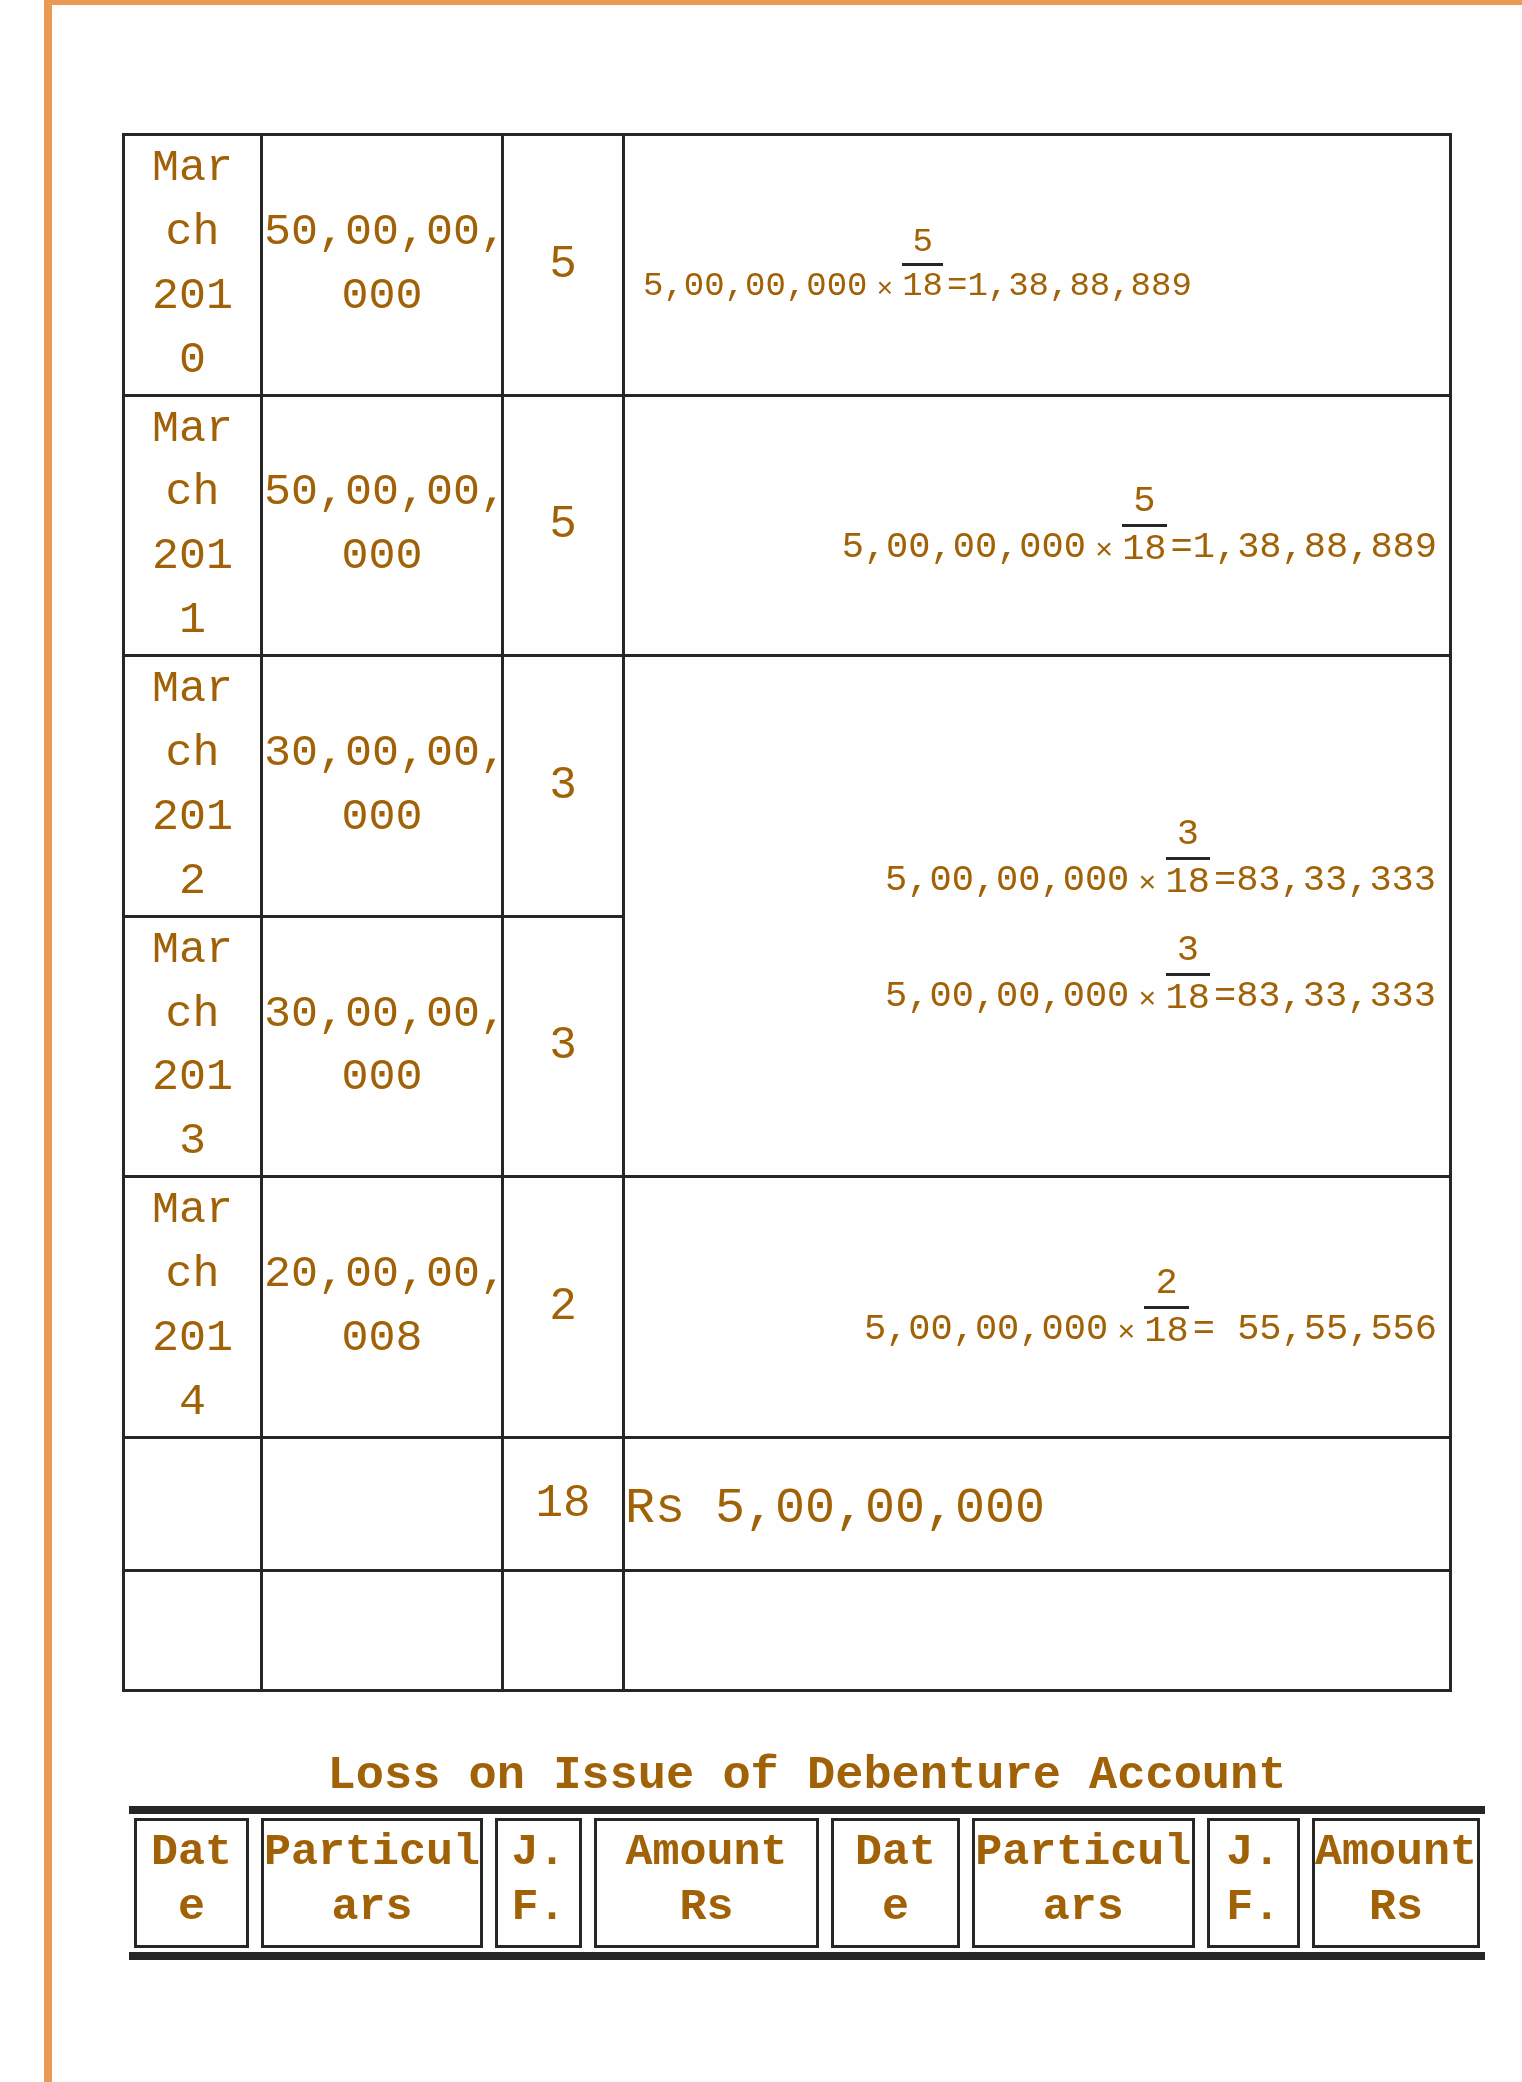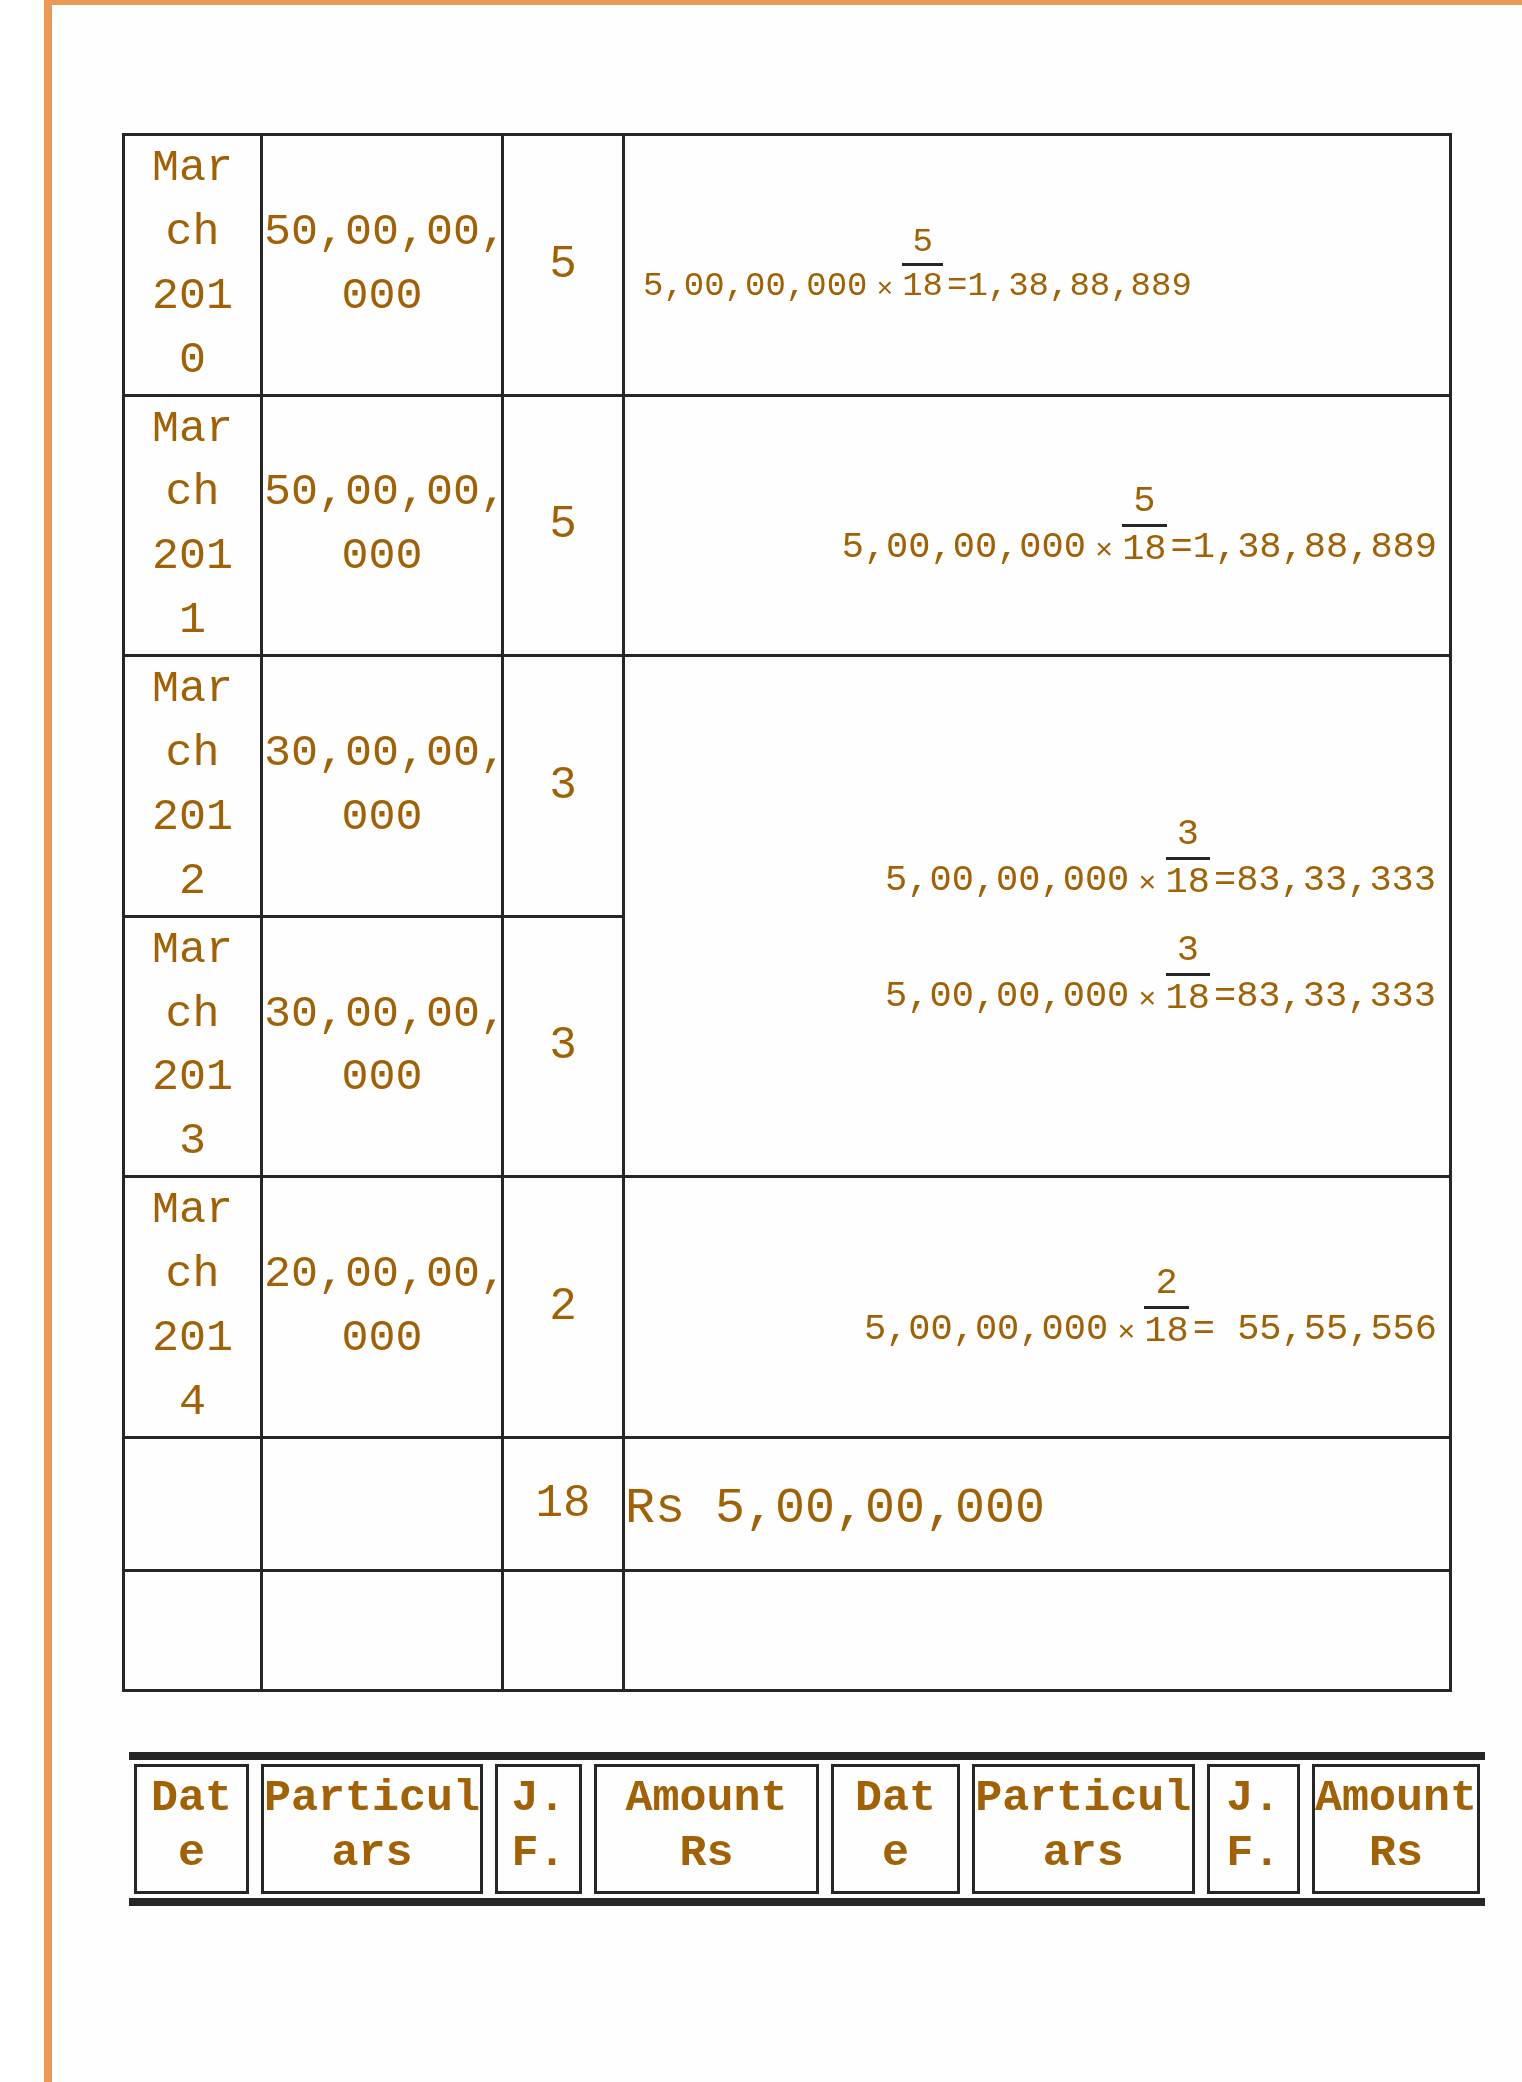--- a/index.html
+++ b/index.html
@@ -238,21 +238,21 @@
 000</td>
         <td class="t-ratio">3</td>
       </tr>
 
       <tr class="h253">
         <td class="t-date">Mar
 ch
 201
 4</td>
         <td class="t-amt">20,00,00,
-000</td>
+008</td>
         <td class="t-ratio">2</td>
         <td class="t-formula align-right">
           <span class="fline">
             <span>5,00,00,000</span>
             <span class="op">×</span>
             <span class="frac">
               <span class="num">2</span>
               <span class="den">18</span>
             </span>
             <span>= 55,55,556</span>
@@ -271,20 +271,21 @@
         <td></td>
         <td></td>
         <td></td>
         <td></td>
       </tr>
 
     </tbody>
   </table>
 
   <div class="account">
+    <div class="acc-title">Loss on Issue of Debenture Account</div>
     <div class="acc-header">
       <div class="hc w-d1">Dat
 e</div>
       <div class="hc w-p1">Particul
 ars</div>
       <div class="hc w-j1">J.
 F.</div>
       <div class="hc w-a1">Amount
 Rs</div>
       <div class="hc w-d2">Dat

